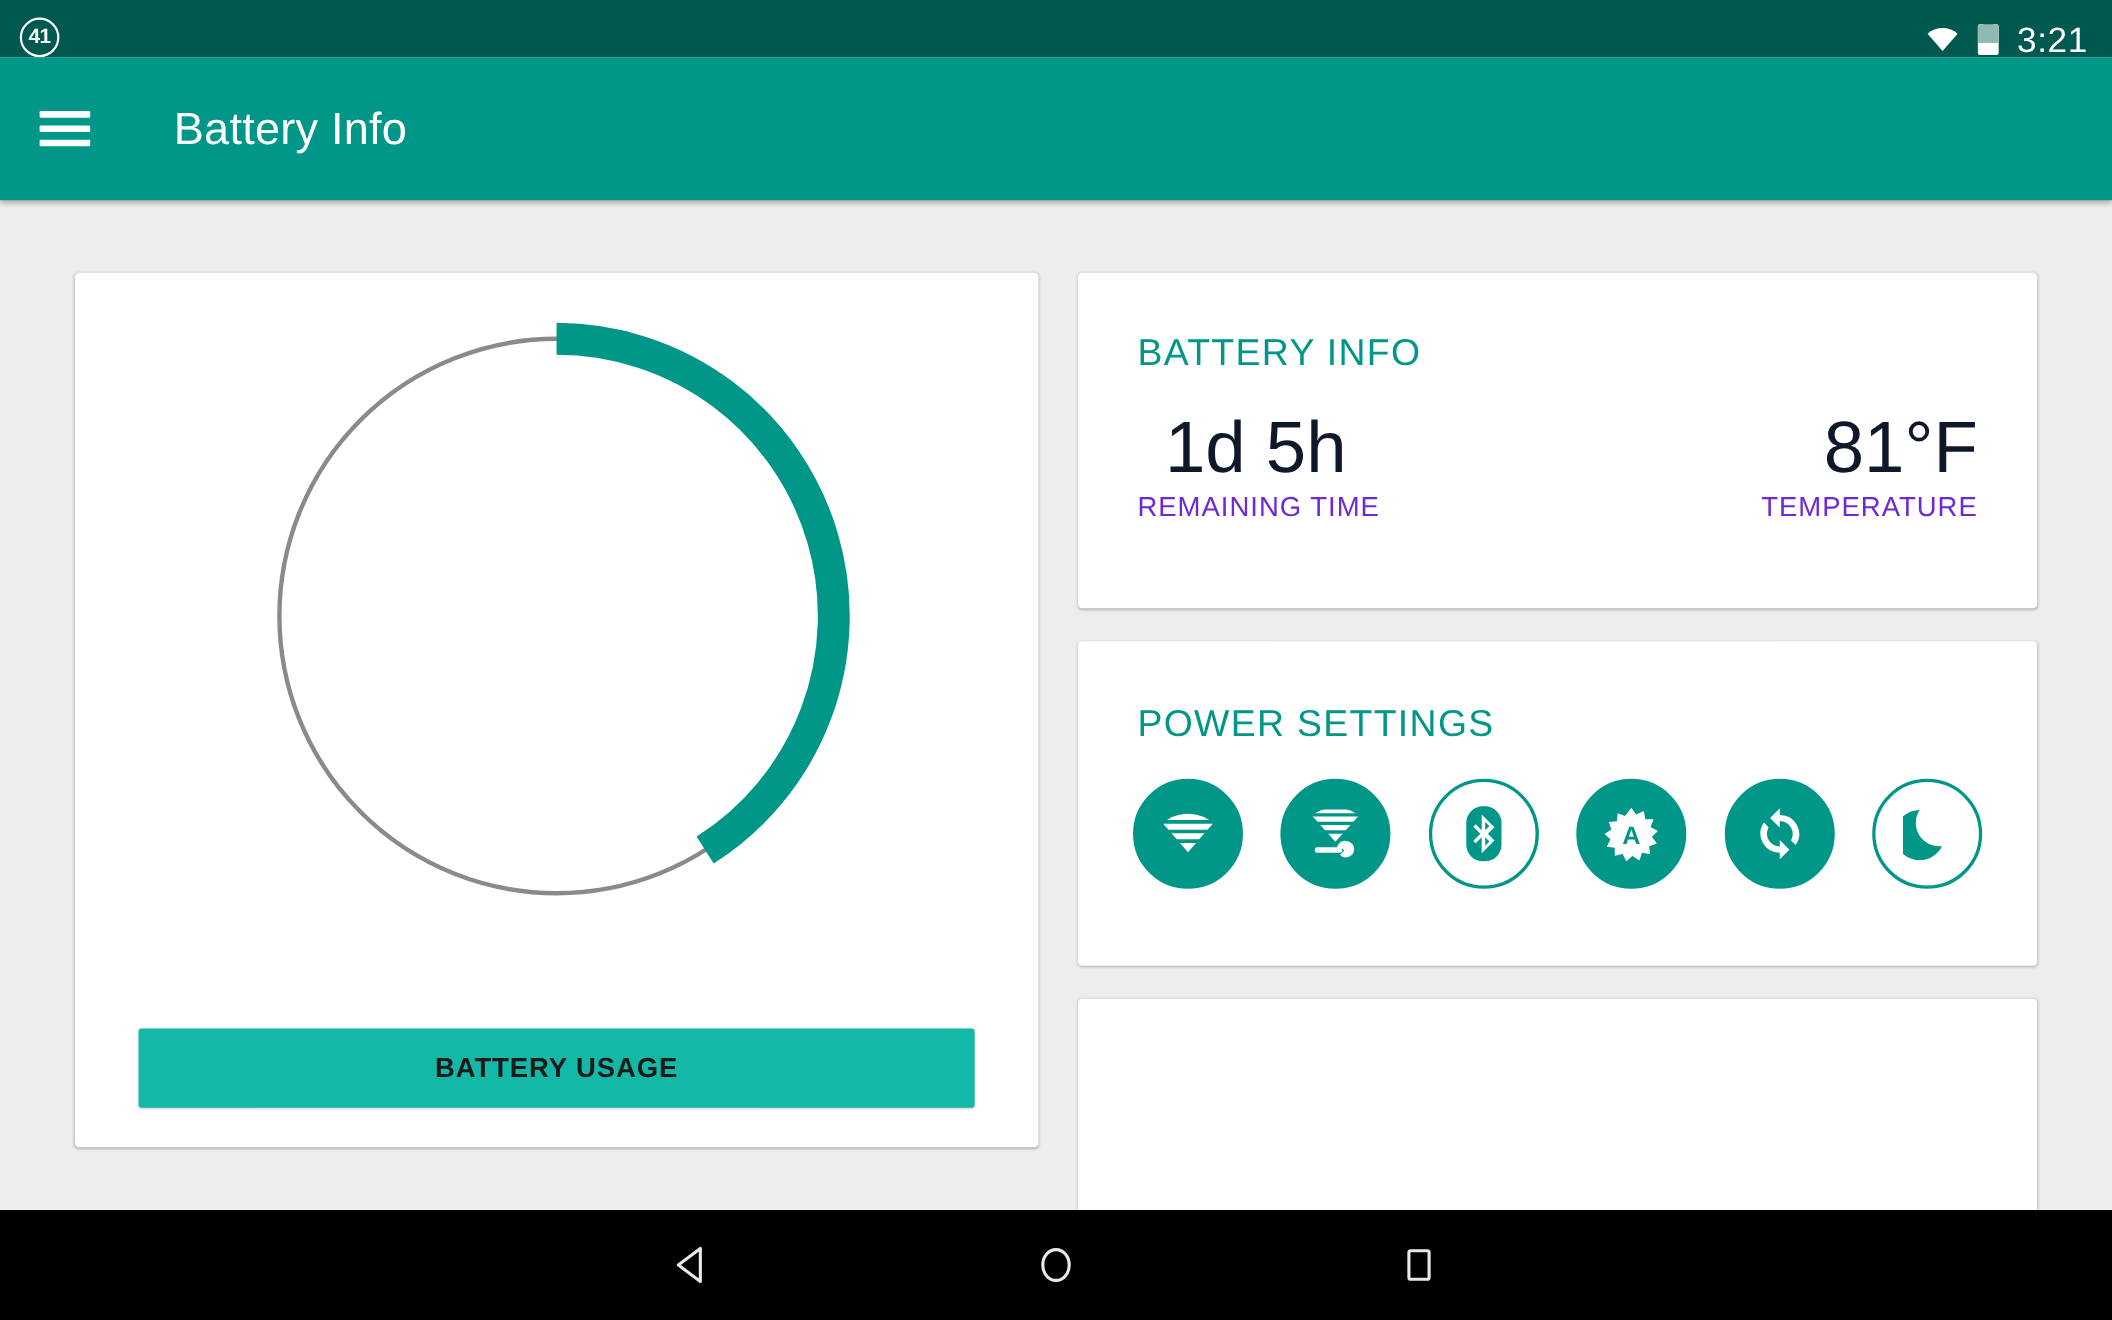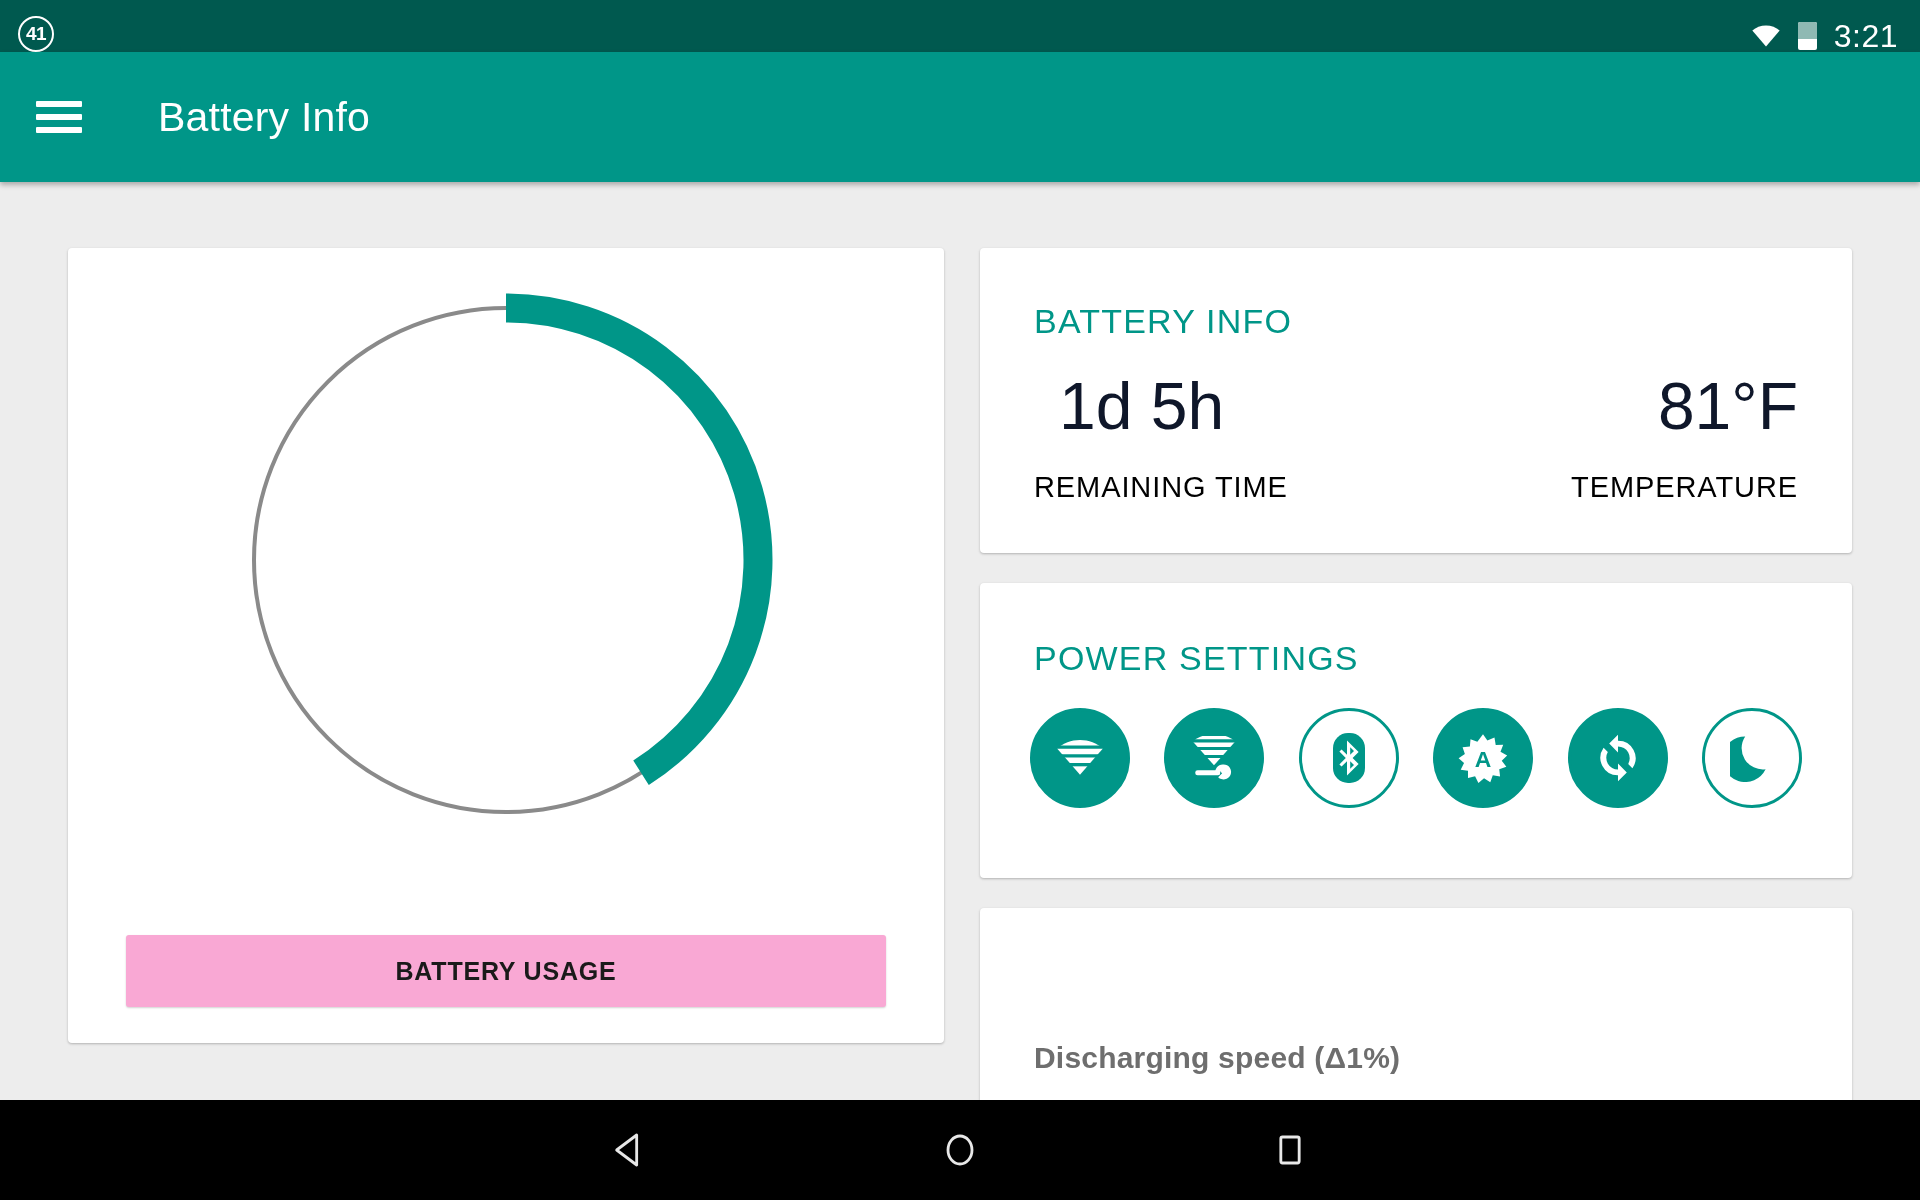--- a/index.html
+++ b/index.html
@@ -150,21 +150,21 @@
     text-shadow: 3px 4px 4px rgba(0,0,0,0.28);
     line-height: 1;
   }
 
   .usage-btn {
     position: absolute;
     left: 58px;
     bottom: 36px;
     width: 760px;
     height: 72px;
-    background: #f9a8d4;
+    background: #14b8a6;
     border: none;
     border-radius: 3px;
     color: #1a1a1a;
     font-size: 25px;
     font-weight: bold;
     letter-spacing: 0.8px;
     font-family: "Liberation Sans", sans-serif;
     cursor: pointer;
     box-shadow: 0 1px 2px rgba(0,0,0,0.18);
     text-align: center;
@@ -194,24 +194,24 @@
   .stat-left { text-align: left; }
   .stat-right { text-align: right; }
   .stat-value {
     color: #0f172a;
     font-size: 66px;
     line-height: 1.05;
     letter-spacing: 0px;
     margin-left: 25px;
   }
   .stat-label {
-    color: #000000;
-    font-size: 29px;
+    color: #6d28d9;
+    font-size: 25px;
     letter-spacing: 0.9px;
-    margin-top: 32px;
+    margin-top: 8px;
     line-height: 1;
   }
 
   .power-card {
     width: 872px; height: 295px;
     margin-top: 30px;
     position: relative;
   }
   .power-card .card-title { position: absolute; left: 54px; top: 58px; }
 
@@ -398,21 +398,20 @@
               <svg width="44" height="48" viewBox="0 0 22 24">
                 <path d="M17.8 17.6 A10.6 10.6 0 0 1 7.6 1.2 A11.4 11.4 0 1 0 17.8 17.6 Z"></path>
               </svg>
             </span>
           </div>
 
         </div>
       </div>
 
       <div class="card cycle-card">
-        <div class="cycle-row">Discharging speed (Δ1%)</div>
       </div>
 
     </div>
   </div>
 
   <div class="nav-bar">
     <div class="nav-btn">
       <span>
         <svg width="40" height="40" viewBox="0 0 24 24">
           <path d="M16 3 L16 21 L4 12 Z" fill="none" stroke="#e8e8e8" stroke-width="1.7" stroke-linejoin="round"></path>

